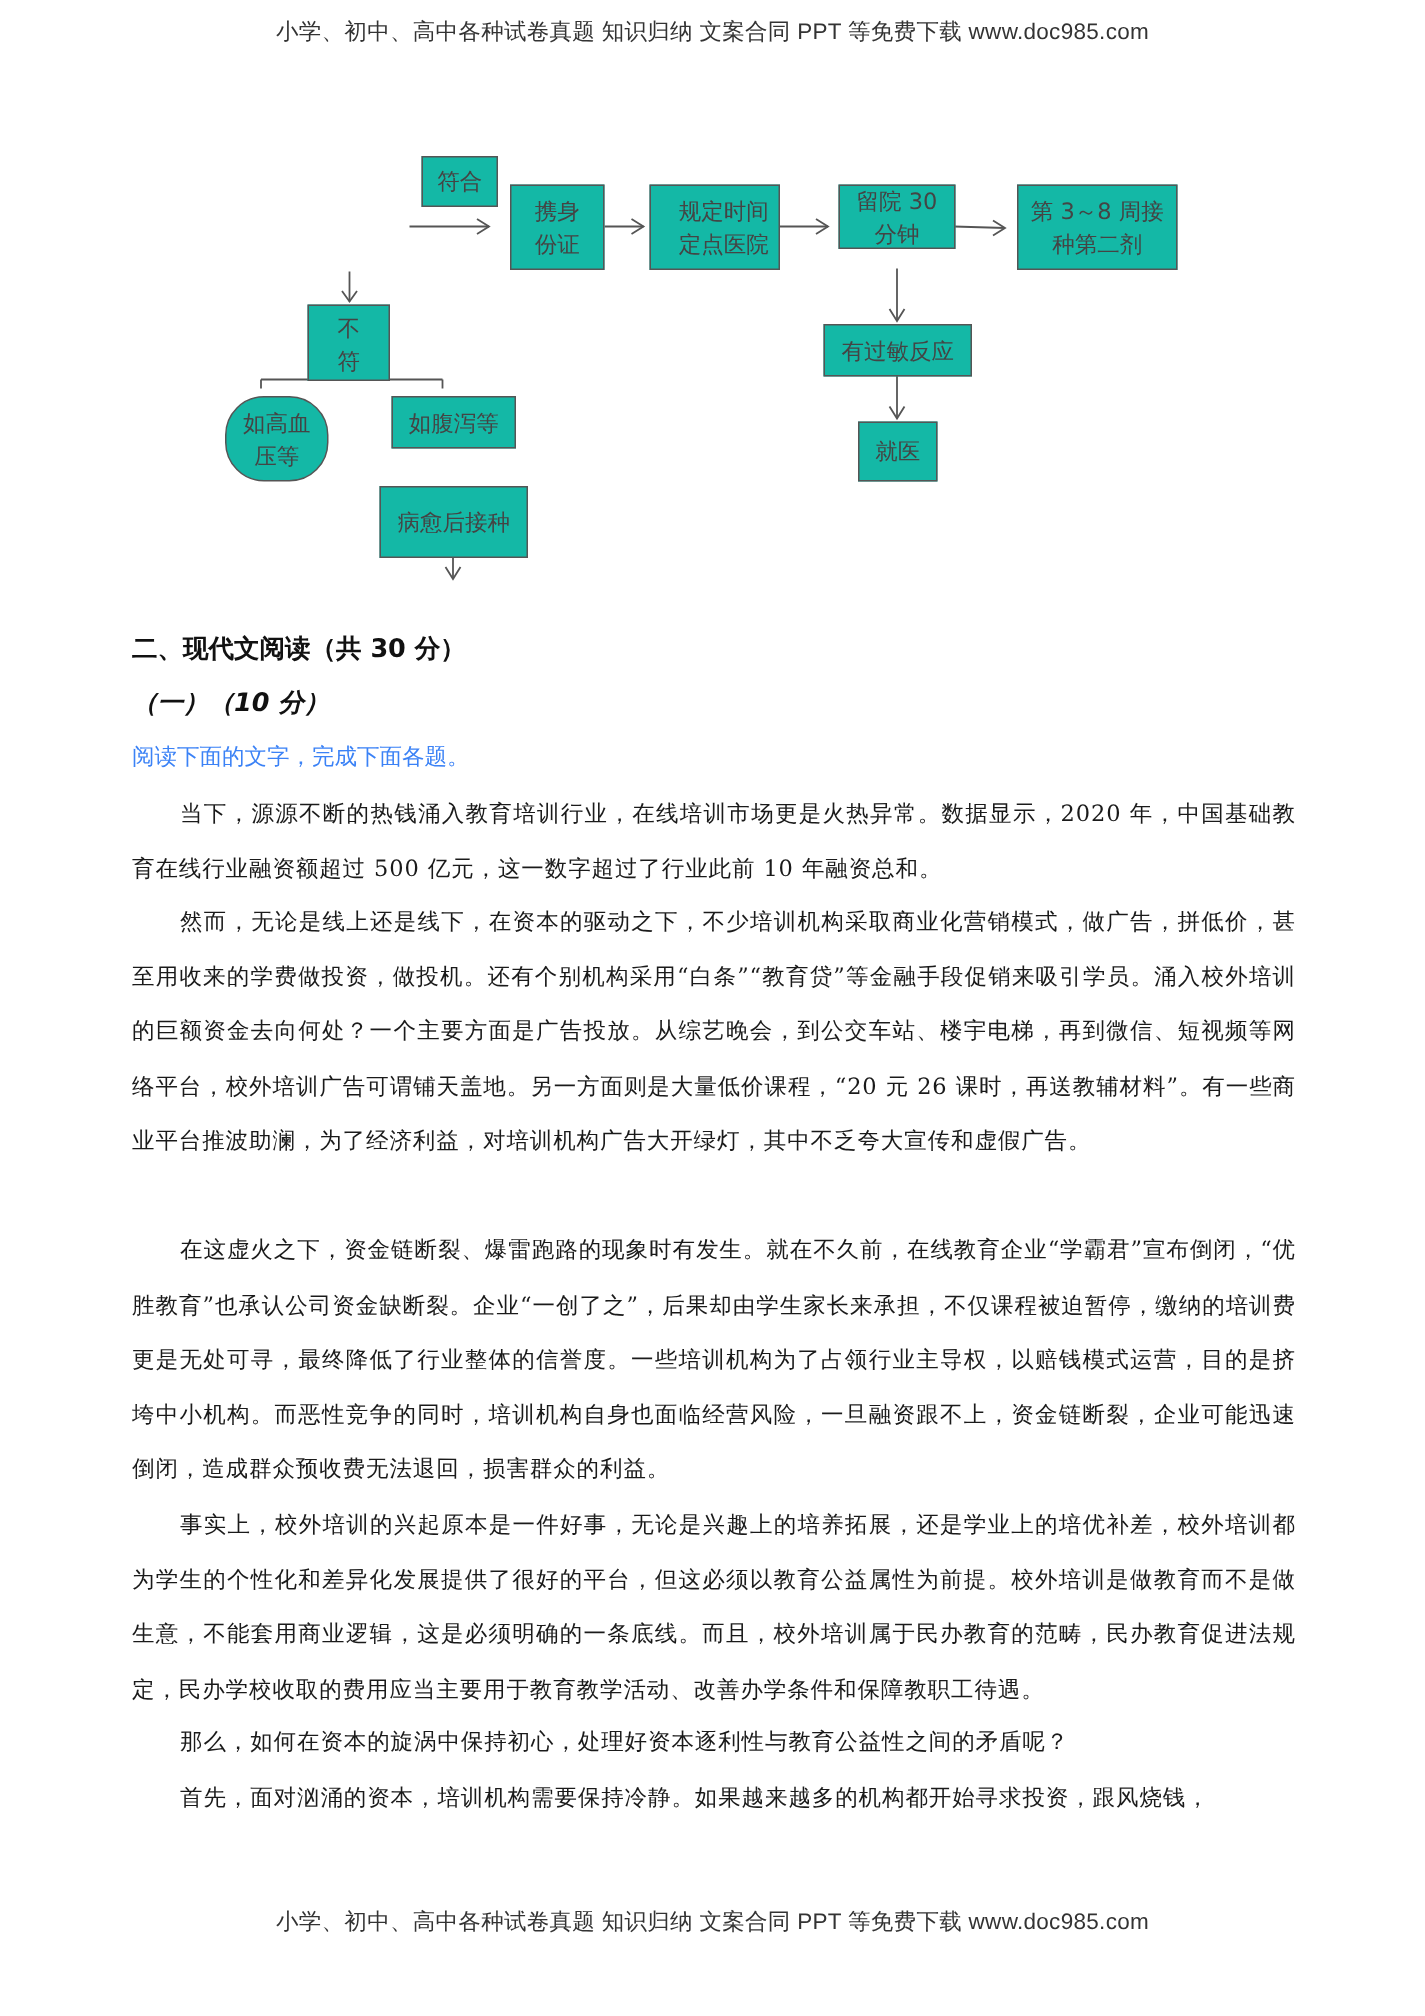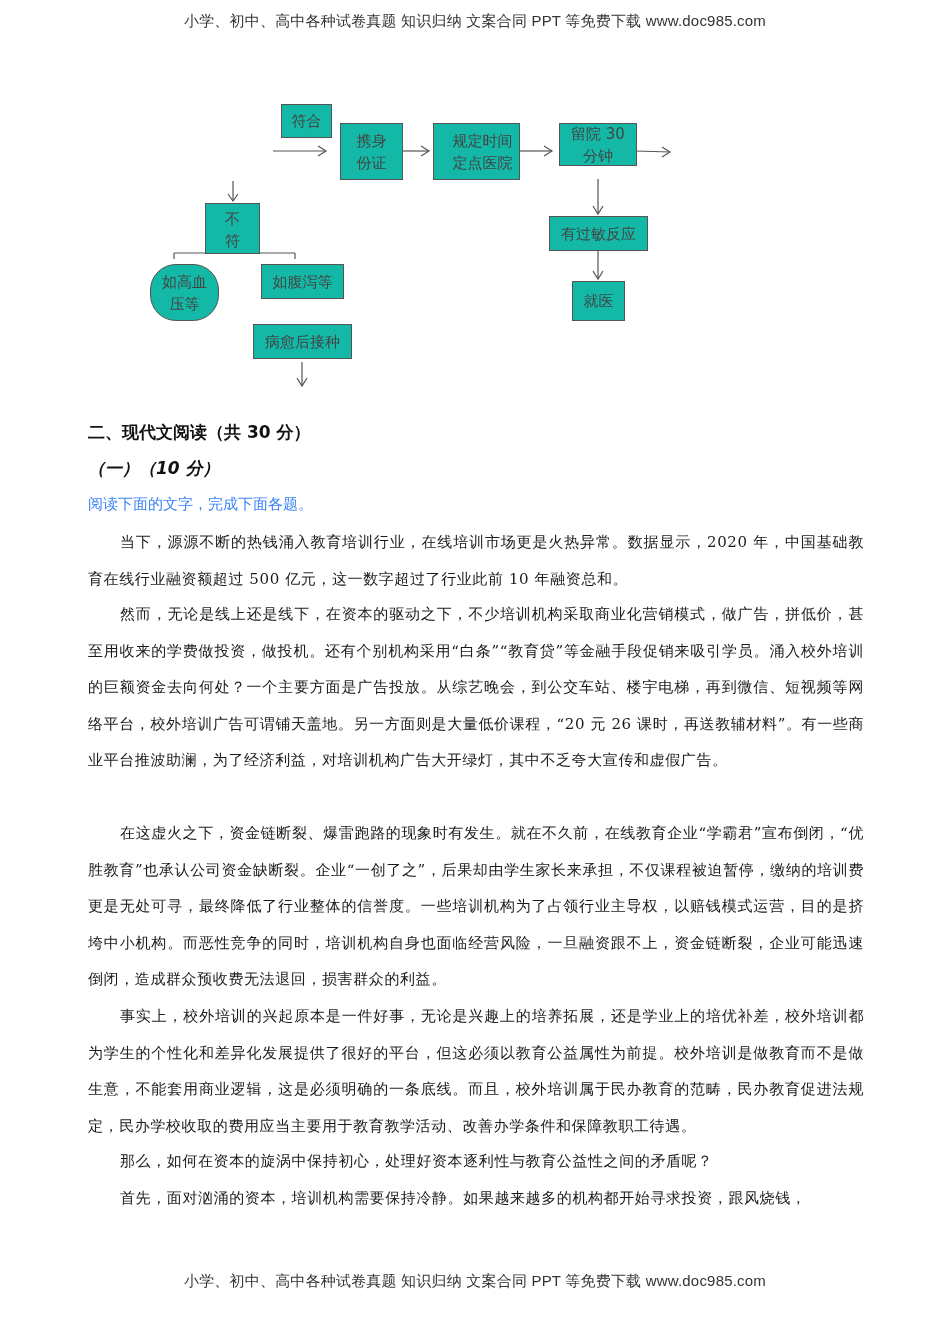--- a/index.html
+++ b/index.html
@@ -86,26 +86,28 @@
     </g>
   </svg>
 
   <div class="box" style="left:281px;top:104px;width:51px;height:34px;">符合</div>
   <div class="box" style="left:340px;top:123px;width:63px;height:57px;">携身
 份证</div>
   <div class="box" style="left:433px;top:123px;width:87px;height:57px;padding-left:12px;">规定时间
 定点医院</div>
   <div class="box" style="left:559px;top:123px;width:78px;height:43px;">留院 30
 分钟</div>
+  <div class="box" style="left:678px;top:123px;width:107px;height:57px;">第 3～8 周接
+种第二剂</div>
   <div class="box top" style="left:205px;top:203px;width:55px;height:51px;">不
 符</div>
   <div class="box" style="left:150px;top:264px;width:69px;height:57px;border-radius:26px;">如高血
 压等</div>
   <div class="box" style="left:261px;top:264px;width:83px;height:35px;">如腹泻等</div>
-  <div class="box" style="left:253px;top:324px;width:99px;height:35px;">病愈后接种</div>
+  <div class="box" style="left:253px;top:324px;width:99px;height:48px;">病愈后接种</div>
   <div class="box" style="left:549px;top:216px;width:99px;height:35px;">有过敏反应</div>
   <div class="box" style="left:572px;top:281px;width:53px;height:40px;">就医</div>
 </div>
 
 <div class="h1">二、现代文阅读（共 30 分）</div>
 <div class="h2">（一）（10 分）</div>
 <div class="intro">阅读下面的文字，完成下面各题。</div>
 
 <div class="para" style="top:524px;">当下，源源不断的热钱涌入教育培训行业，在线培训市场更是火热异常。数据显示，2020 年，中国基础教育在线行业融资额超过 500 亿元，这一数字超过了行业此前 10 年融资总和。</div>
 <div class="para" style="top:596px;">然而，无论是线上还是线下，在资本的驱动之下，不少培训机构采取商业化营销模式，做广告，拼低价，甚至用收来的学费做投资，做投机。还有个别机构采用“白条”“教育贷”等金融手段促销来吸引学员。涌入校外培训的巨额资金去向何处？一个主要方面是广告投放。从综艺晚会，到公交车站、楼宇电梯，再到微信、短视频等网络平台，校外培训广告可谓铺天盖地。另一方面则是大量低价课程，“20 元 26 课时，再送教辅材料”。有一些商业平台推波助澜，为了经济利益，对培训机构广告大开绿灯，其中不乏夸大宣传和虚假广告。</div>

